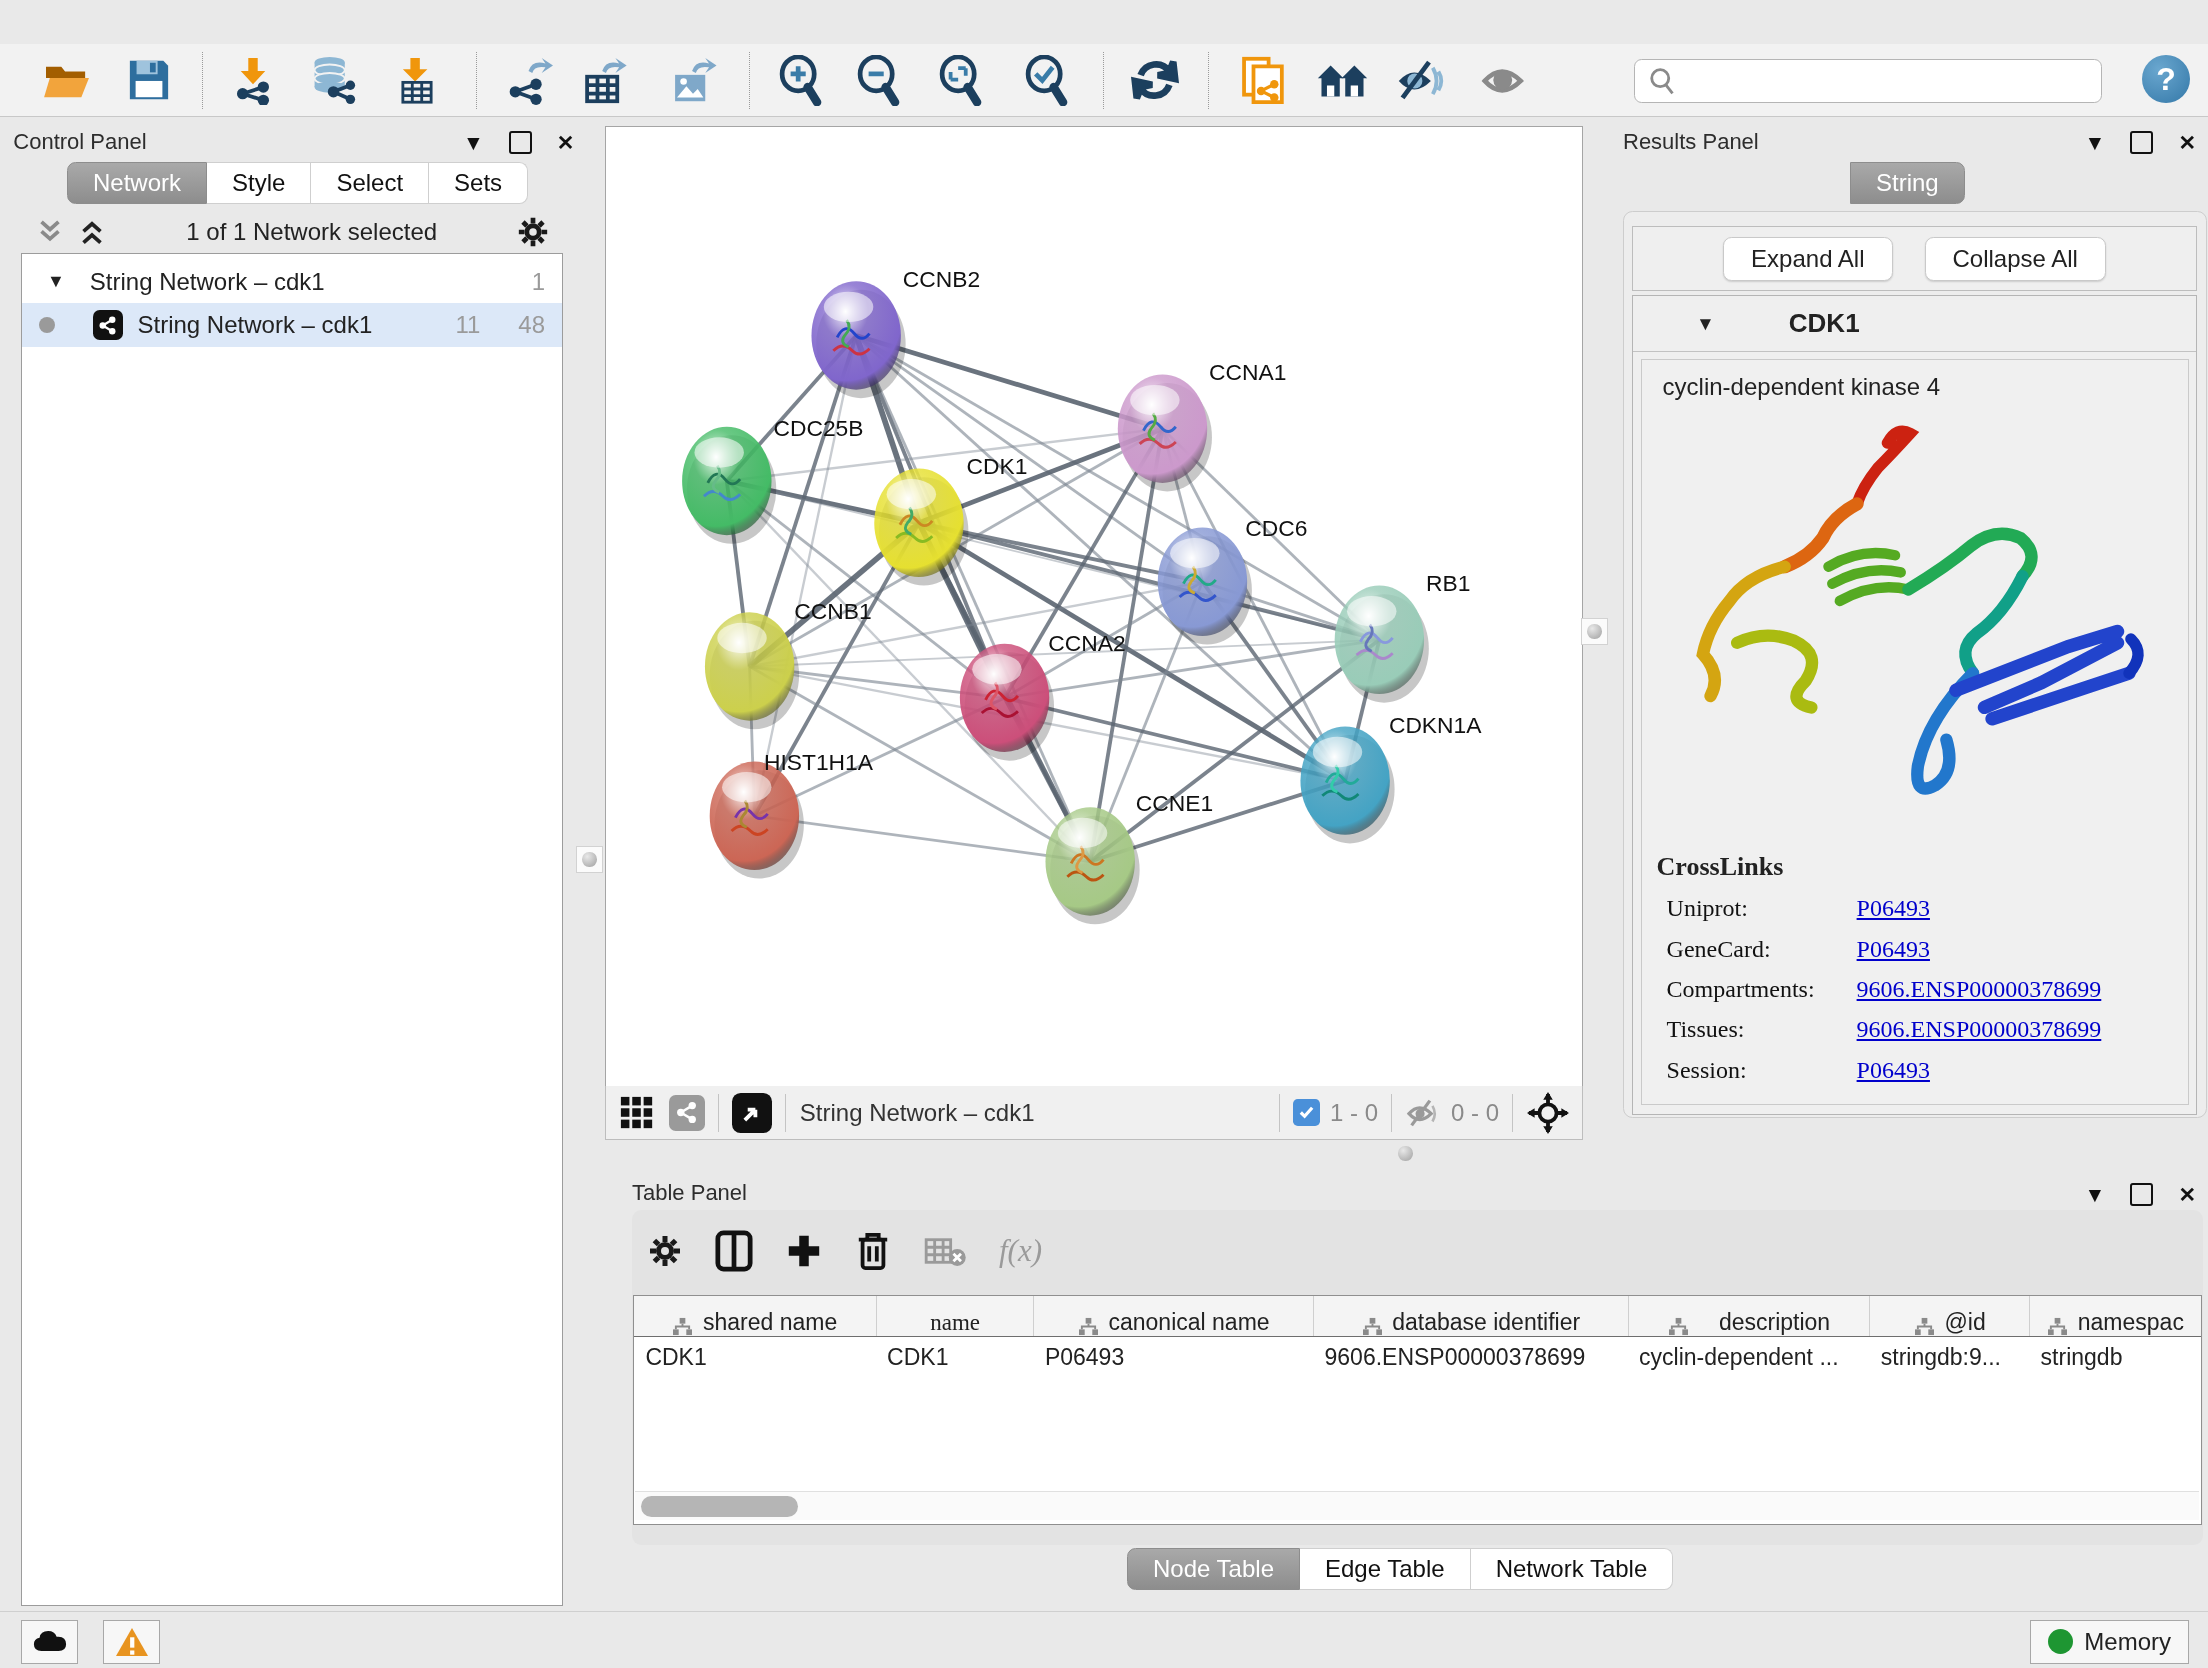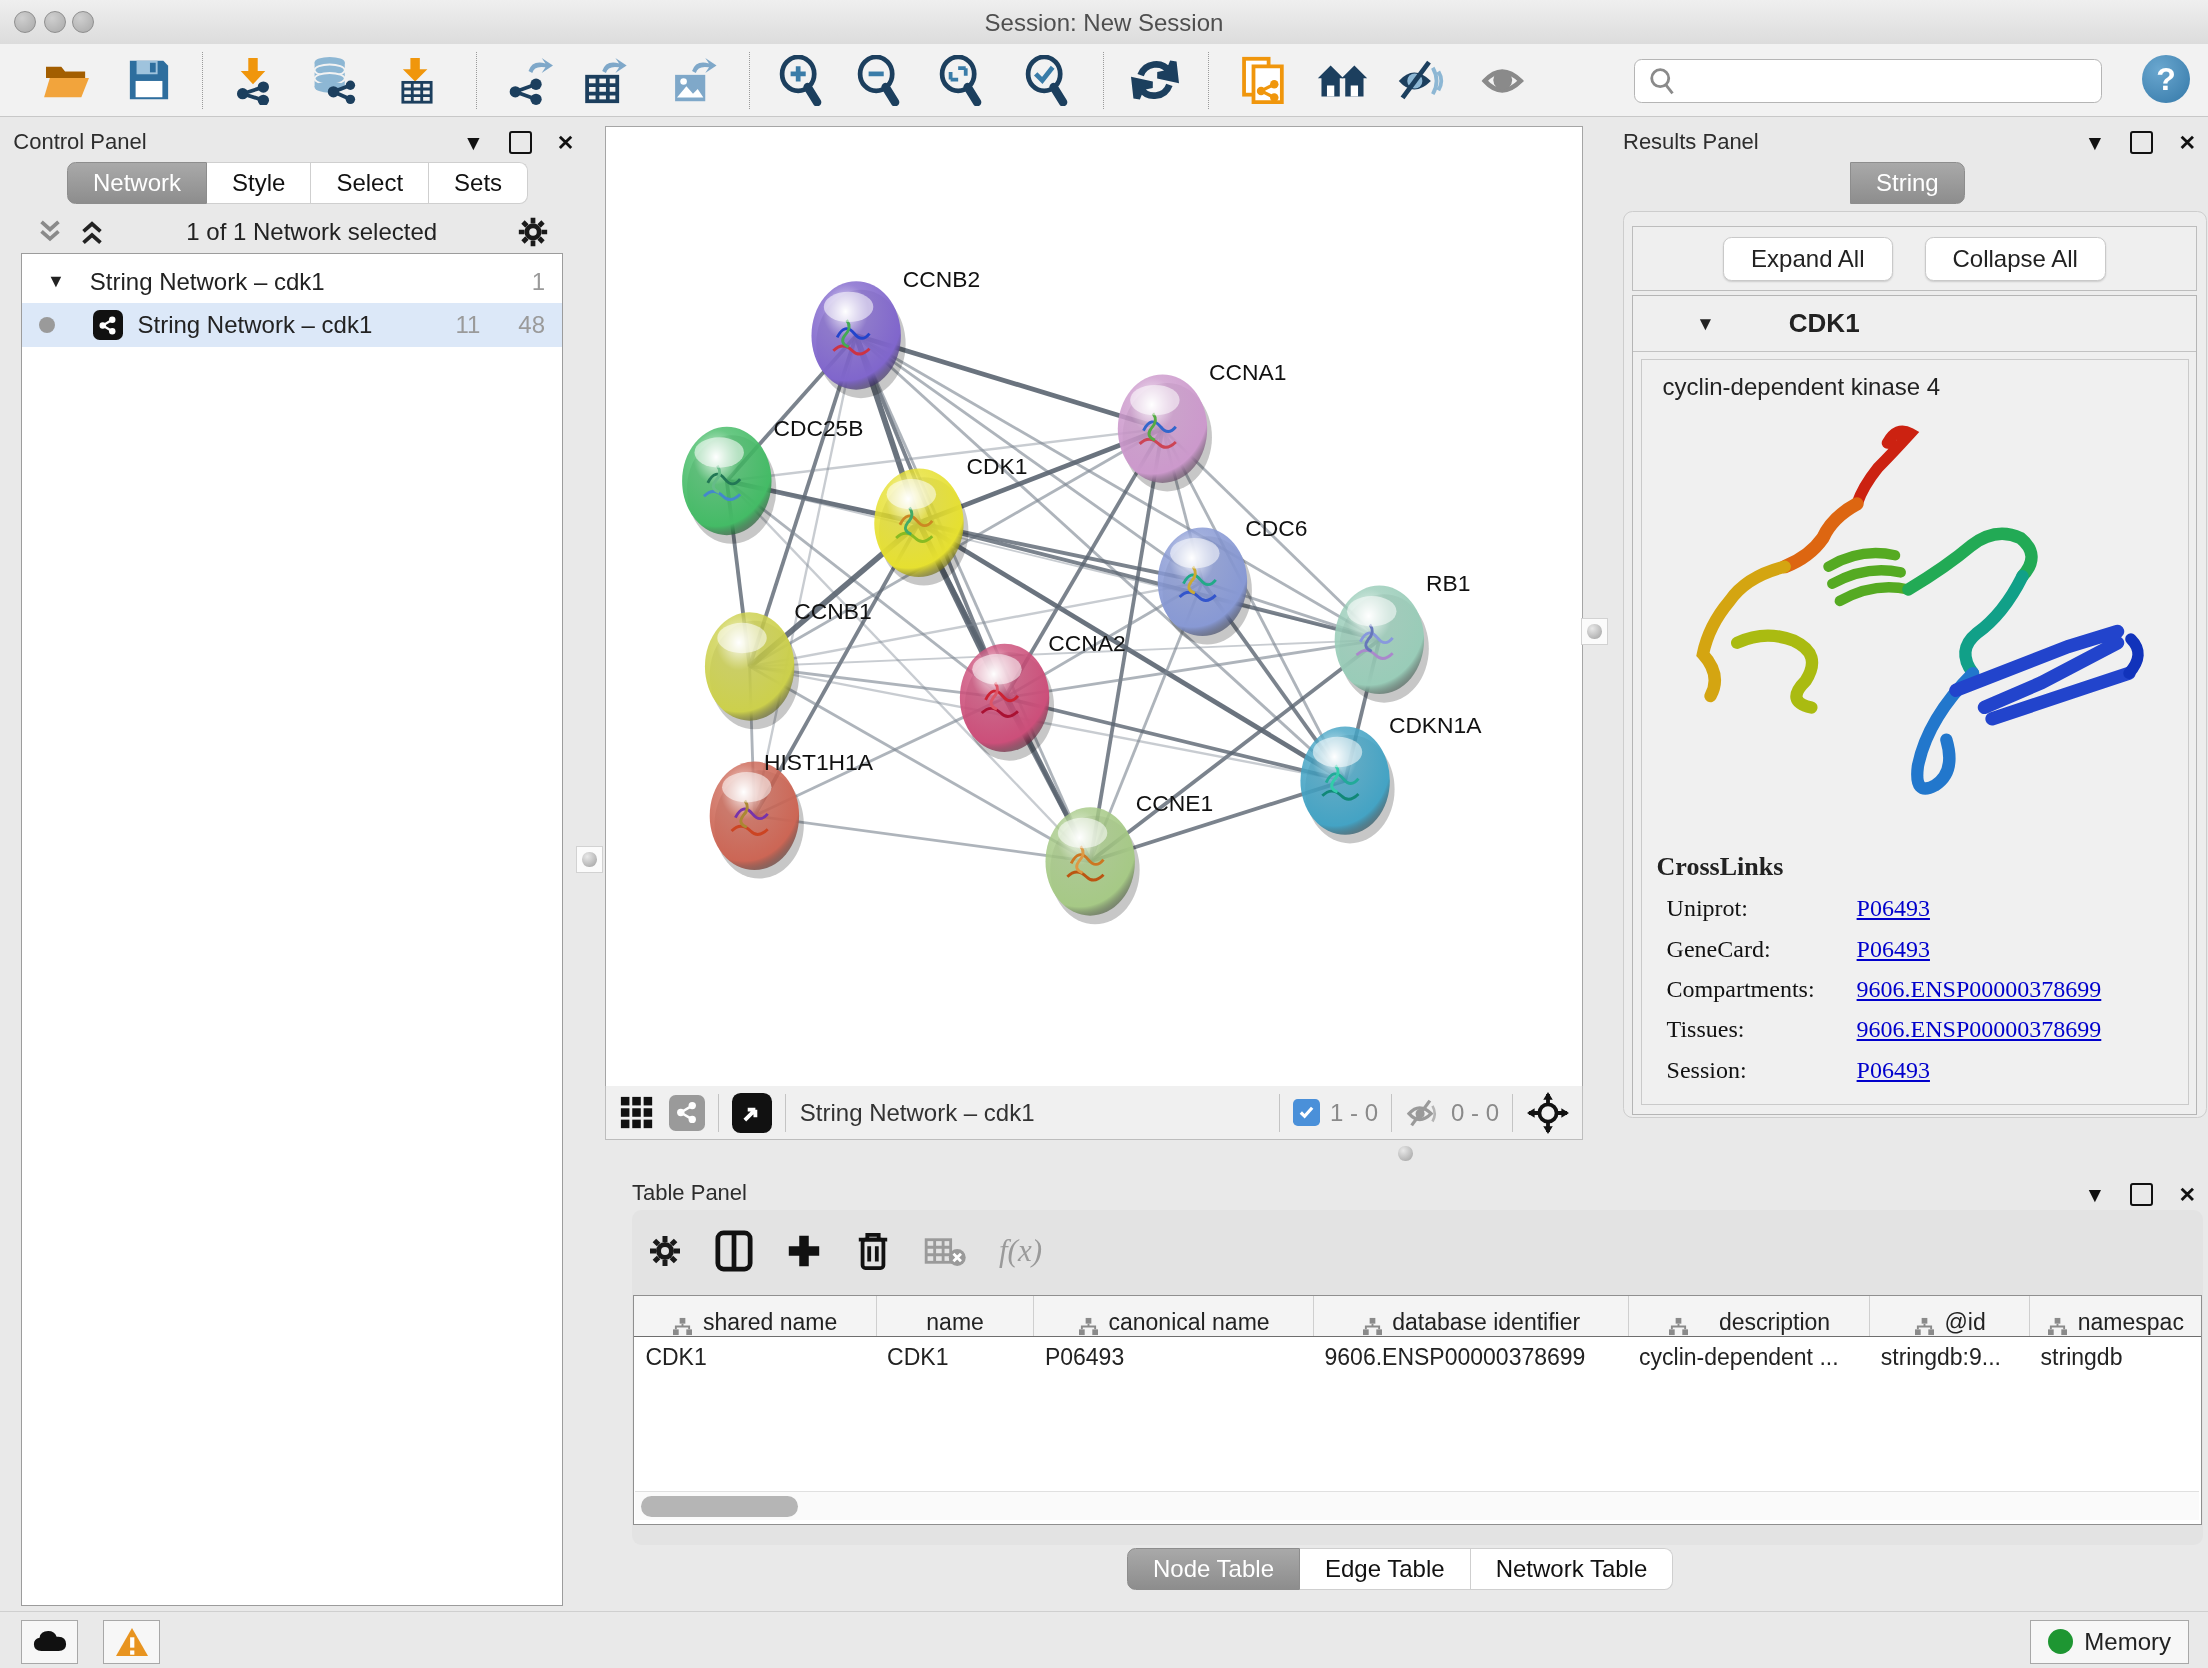--- a/index.html
+++ b/index.html
@@ -106,26 +106,20 @@
   .mem-dot{width:25px;height:25px;border-radius:50%;background:#1e9632;}
 
   svg{display:block;}
   .netlabel{font-family:"Liberation Sans",sans-serif;font-size:24px;fill:#111;}
 </style>
 </head>
 <body>
 
 <div class="app">
 
-  <div class="abs titlebar">
-    <span class="tl-dot" style="left:14.3px"></span>
-    <span class="tl-dot" style="left:44px"></span>
-    <span class="tl-dot" style="left:72px"></span>
-    <div class="title-text">Session: New Session</div>
-  </div>
 
   <div class="abs toolbar">
     <div class="tbtn" style="left:40px">
       <svg width="48" height="42" viewBox="0 0 50 44">
         <path d="M3 8 L19 8 L23 13 L44 13 L44 20 L3 20 Z" fill="#a35e00"></path>
         <path d="M7 20 L48 20 L40 40 L1 40 Z" fill="#f2a43c"></path>
       </svg>
     </div>
     <div class="tbtn" style="left:122px">
       <svg width="44" height="44" viewBox="0 0 46 46">
@@ -761,21 +755,21 @@
           <svg width="21" height="19" viewBox="0 0 22 20">
             <g fill="#8a8a8a">
               <rect x="8" y="1" width="6" height="6"></rect>
               <rect x="1" y="13" width="6" height="6"></rect>
               <rect x="15" y="13" width="6" height="6"></rect>
               <path d="M11 7 V10 M4 13 V10 H18 V13" stroke="#8a8a8a" stroke-width="2" fill="none"></path>
             </g>
           </svg>
           <span>shared name</span>
         </div>
-        <div class="dt-hcell" style="width: 158px;">
+        <div class="dt-hcell" style="width: 158px; font-family: Liberation Serif, serif;">
           <span>name</span>
         </div>
         <div class="dt-hcell" style="width: 280px;">
           <svg width="21" height="19" viewBox="0 0 22 20">
             <g fill="#8a8a8a">
               <rect x="8" y="1" width="6" height="6"></rect>
               <rect x="1" y="13" width="6" height="6"></rect>
               <rect x="15" y="13" width="6" height="6"></rect>
               <path d="M11 7 V10 M4 13 V10 H18 V13" stroke="#8a8a8a" stroke-width="2" fill="none"></path>
             </g>

